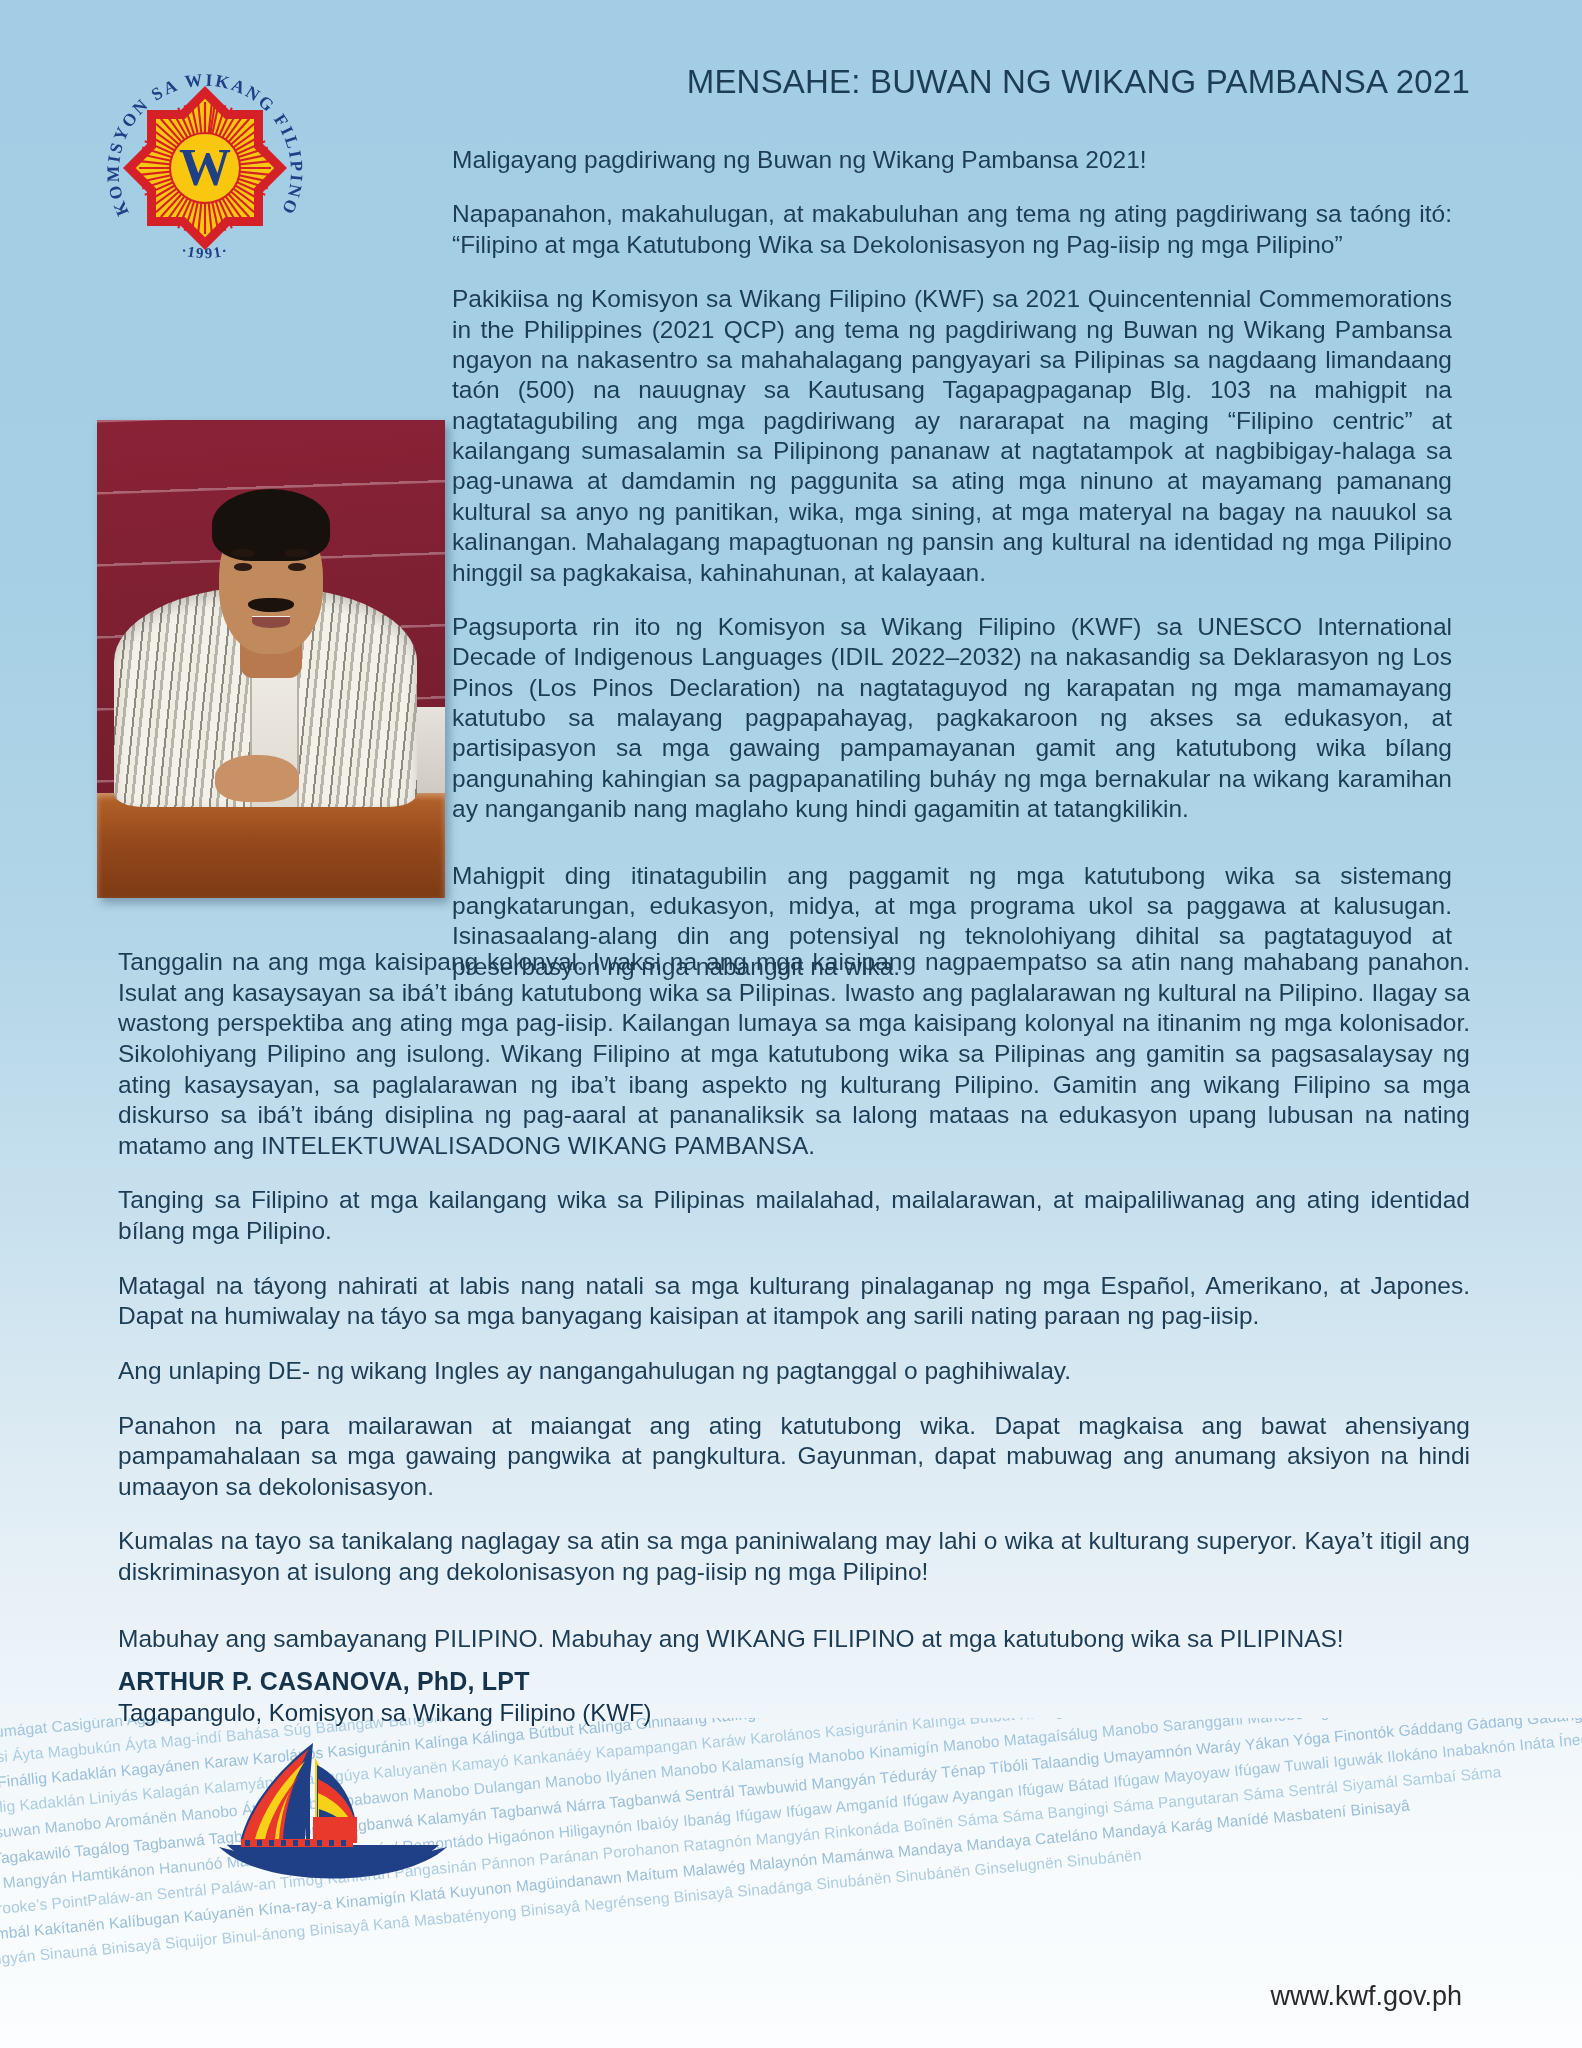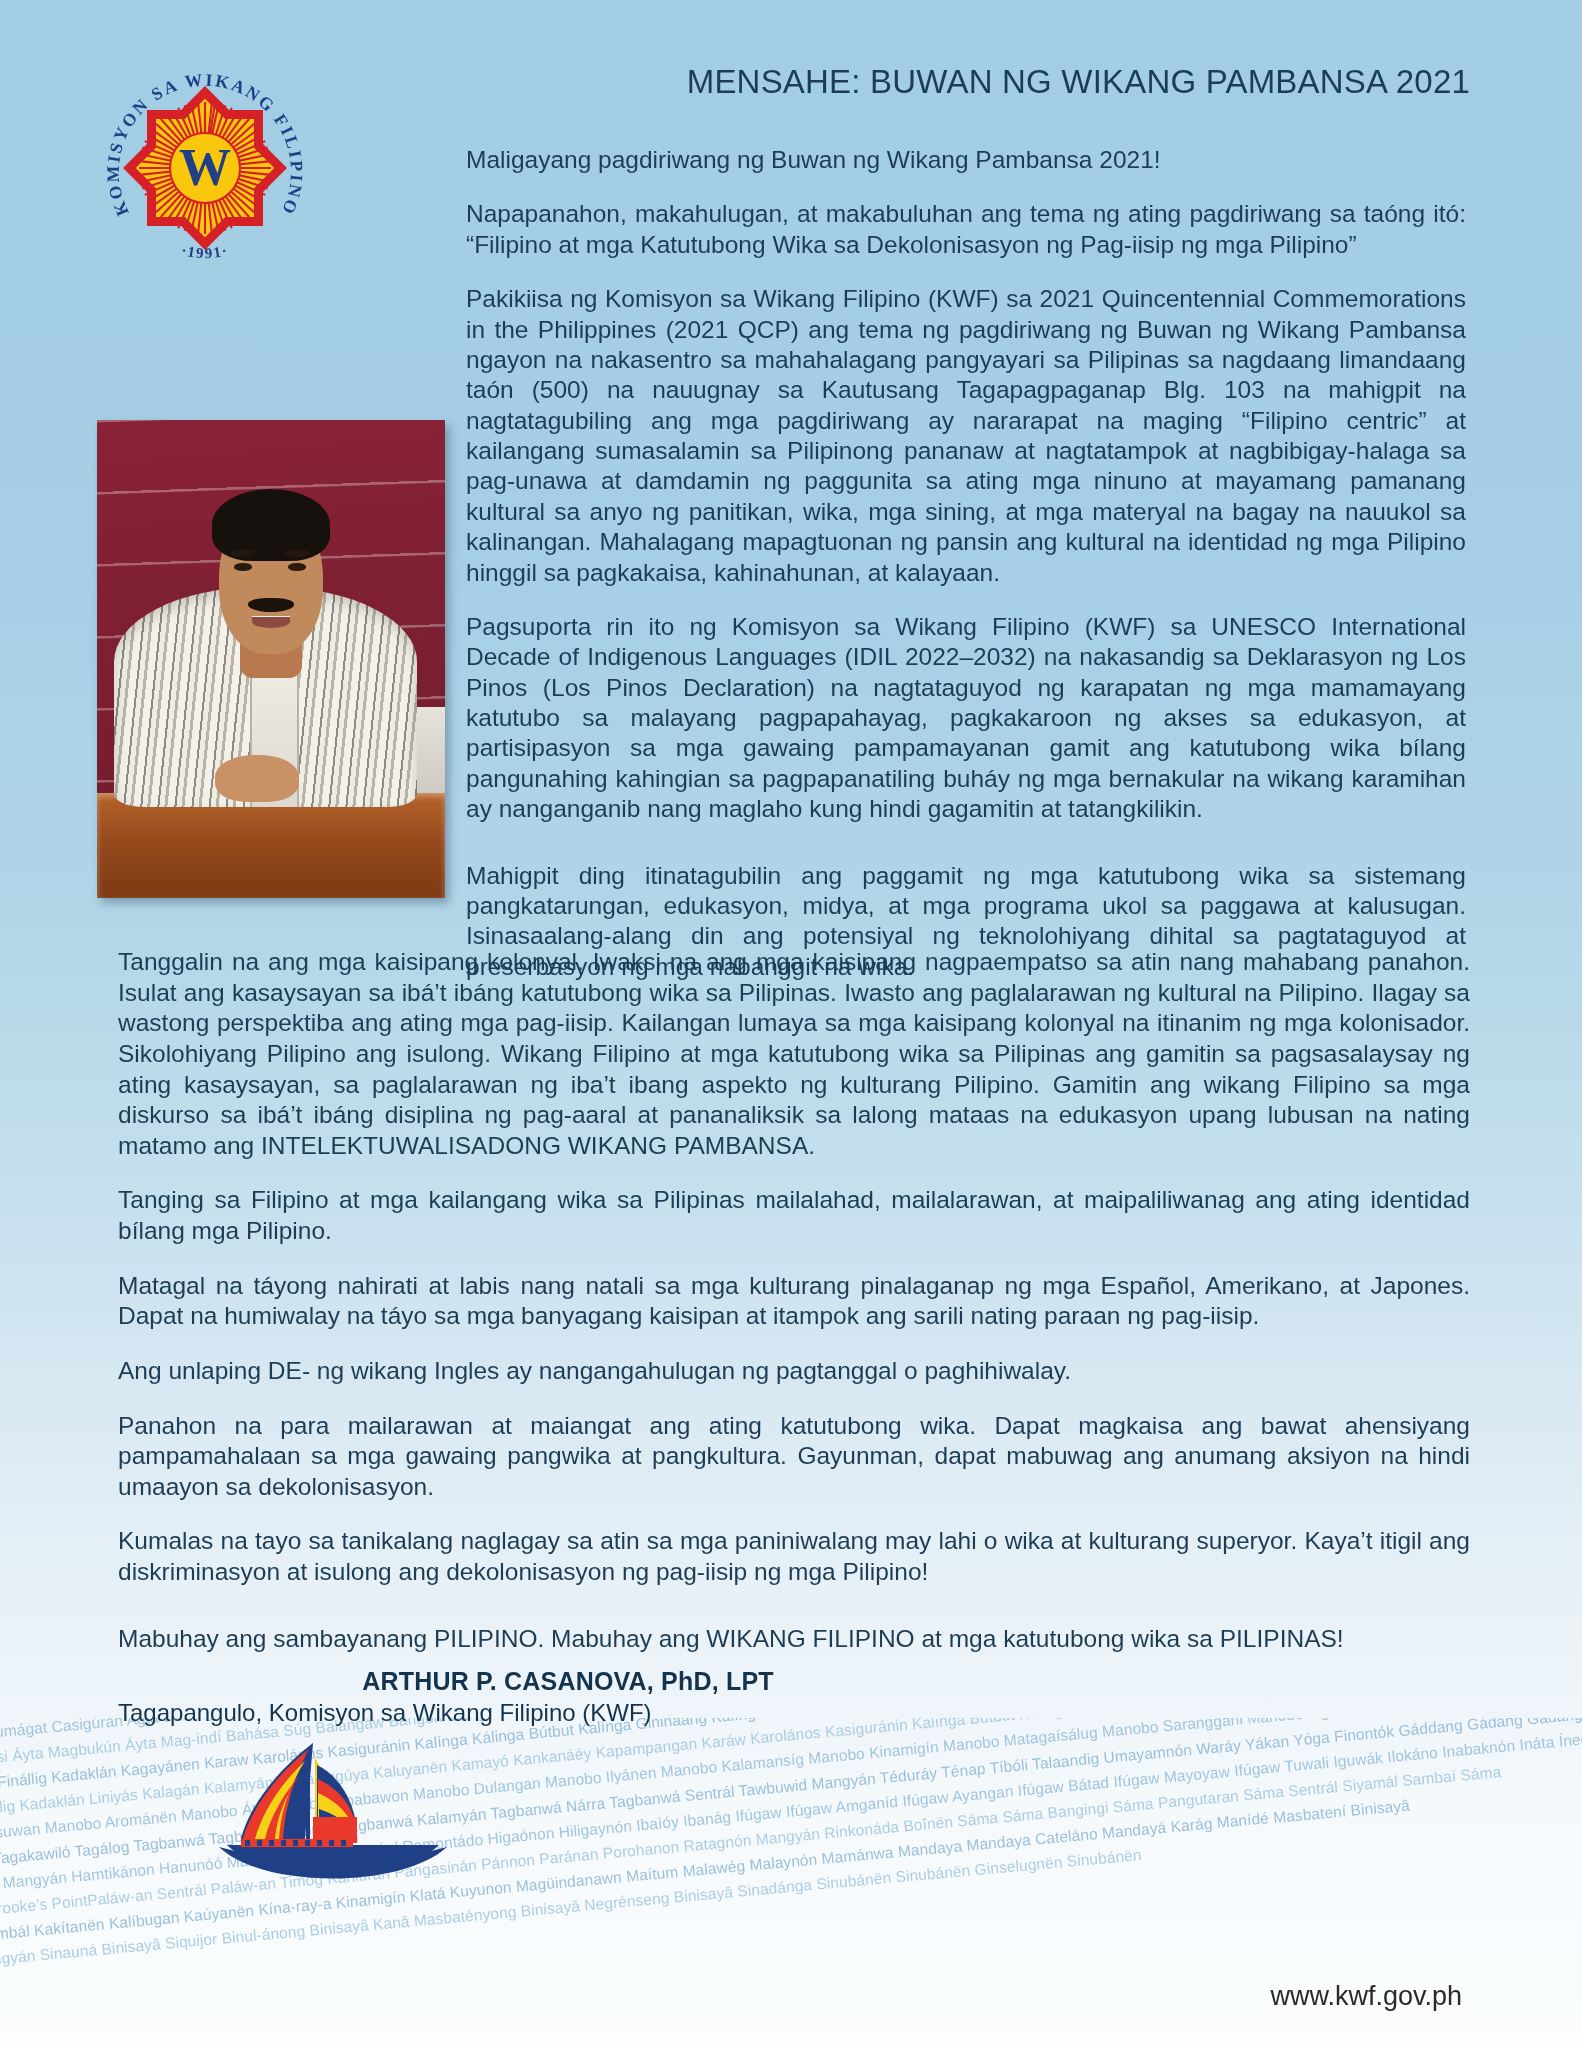--- a/index.html
+++ b/index.html
@@ -127,42 +127,42 @@
     background:#8d4a42;border-radius:0 0 60% 60%;
     box-shadow:inset 0 1px 0 #f4efe8;
   }
   .portrait .hands{
     position:absolute;left:34%;bottom:20%;width:24%;height:10%;
     background:#c89266;border-radius:46% 46% 38% 38%;
   }
 
   
   .col-right{
-    position:absolute;left:466px;top:145px;width:1000px;
+    position:absolute;left:452px;top:145px;width:1000px;
     color:#1d3d55;
   }
   .full{
     position:absolute;left:118px;width:1352px;
     color:#1d3d55;
   }
   p.para{
     margin:0 0 24px 0;
     font-size:24.5px;
     line-height:1.24;
     text-align:justify;
     color:#1d3d55;
   }
   p.para.last{margin-bottom:0;margin-top:36px;}
   p.narrow{line-height:1.25;}
 
   .signature{
     position:absolute;left:118px;top:1667px;width:900px;color:#14334c;
   }
   .sig-name{
-    font-size:25px;font-weight:bold;letter-spacing:.2px;margin:0 0 3px 0;text-align:center;
+    font-size:25px;font-weight:bold;letter-spacing:.2px;margin:0 0 3px 0;
   }
   .sig-role{
     font-size:24px;margin:0;
   }
 
   .boat{
     position:absolute;left:205px;top:1735px;width:255px;height:165px;
   }
   .boat svg{display:block;}
 

